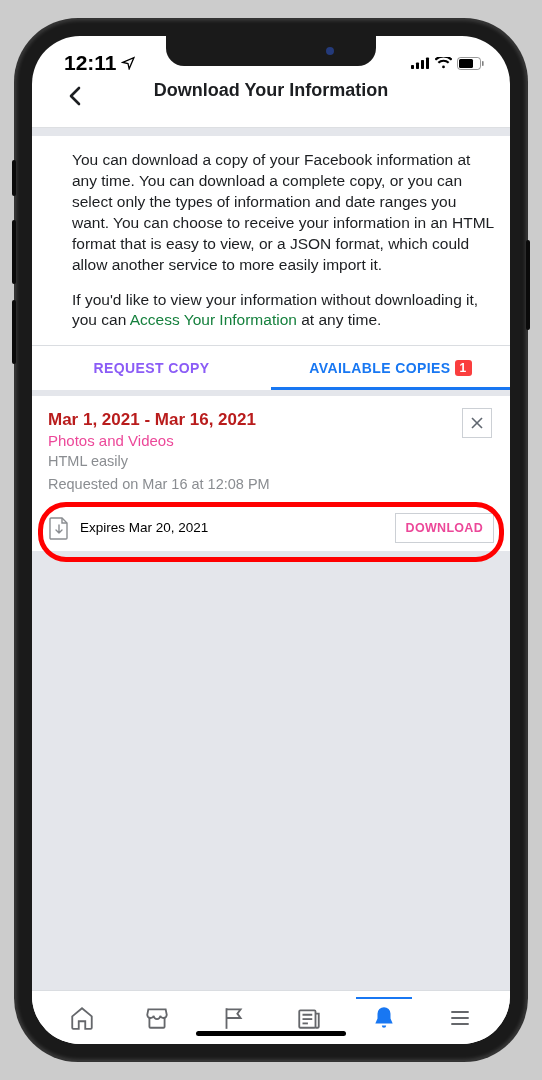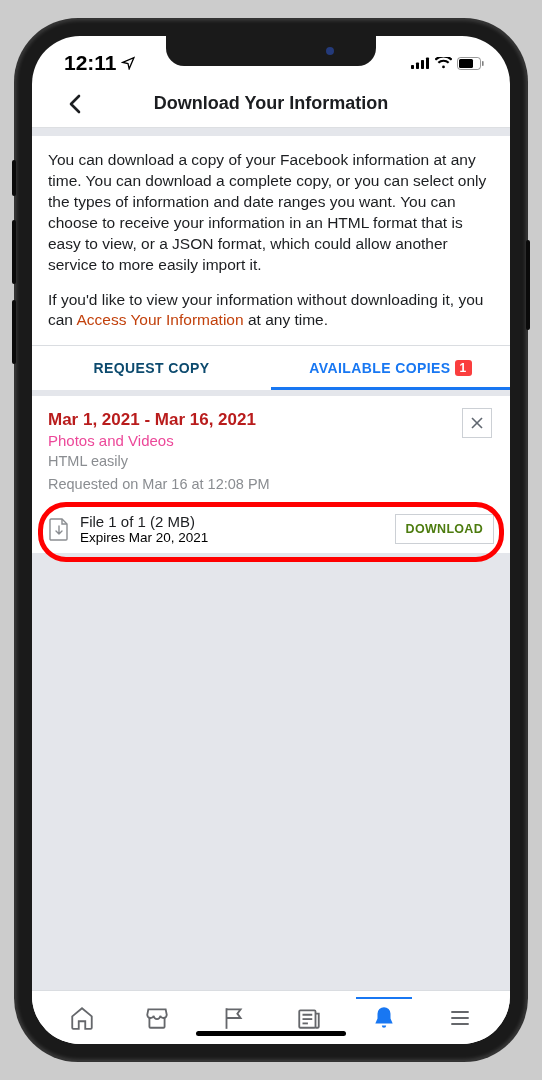--- a/index.html
+++ b/index.html
@@ -54,54 +54,53 @@
       padding: 10px 26px 0 32px;
       font-weight: 600;
       font-size: 21px;
     }
     .status-left { display: flex; align-items: center; gap: 4px; }
     .status-right { display: flex; align-items: center; gap: 5px; }
     
     .header {
       height: 48px;
       display: flex;
-      align-items: center;
       padding: 0 27px;
       position: relative;
       border-bottom: 1px solid #dddfe2;
     }
     .back-btn { width: 32px; height: 32px; display: flex; align-items: center; justify-content: center; cursor: pointer; }
     .header-title {
       position: absolute;
       left: 50%;
       transform: translateX(-50%);
       font-size: 18px;
       font-weight: 700;
       color: #1c1e21;
     }
     
     .divider-thick { height: 8px; background: #e4e6eb; }
     
     .info-text { padding: 14px 16px; font-size: 15.5px; line-height: 1.35; color: #1c1e21; }
-    .info-text p { margin-bottom: 14px; }
+    .info-text p { margin-bottom: 14px; margin-left: 24px; }
     .info-text p:last-child { margin-bottom: 0; }
-    .link { color: #c2410c; cursor: pointer; }
+    .link { color: #15803d; cursor: pointer; }
     
     .tabs {
       display: flex;
       border-top: 1px solid #dadde1;
     }
     .tab {
       flex: 1;
       text-align: center;
       padding: 14px 0;
       font-size: 14px;
       font-weight: 700;
       letter-spacing: 0.4px;
-      color: #0c4a6e;
+      color: #8b5cf6;
       cursor: pointer;
       position: relative;
       text-transform: uppercase;
     }
     .tab.active { color: #1877f2; }
     .tab.active::after {
       content: '';
       position: absolute;
       bottom: 0; left: 0; right: 0;
       height: 3px;
@@ -150,21 +149,21 @@
     .file-info { flex: 1; }
     .file-name { font-size: 15px; color: #1c1e21; }
     .file-exp { font-size: 13.5px; color: #000000; }
     .download-btn {
       border: 1px solid #ccd0d5;
       background: #fff;
       padding: 7px 10px;
       font-size: 12.5px;
       font-weight: 600;
       letter-spacing: 0.3px;
-      color: #4d7c0f;
+      color: #ec4899;
       cursor: pointer;
     }
     
     .highlight-ring {
       position: absolute;
       border: 5px solid #ff0000;
       border-radius: 28px;
       pointer-events: none;
       z-index: 50;
     }
@@ -283,21 +282,20 @@
       <div style="position:relative;">
         <div class="file-row">
           <div class="file-icon-box">
             <svg width="22" height="26" viewBox="0 0 22 26" fill="none" stroke="#8a8d91" stroke-width="1.4">
                 <path d="M3 3h11l5 5v15a1 1 0 01-1 1H3a1 1 0 01-1-1V4a1 1 0 011-1z"></path>
                 <path d="M14 3v5h5"></path>
                 <path d="M11 10v8M8 15l3 3 3-3" stroke-linecap="round" stroke-linejoin="round"></path>
               </svg>
           </div>
           <div class="file-info">
-            <div class="file-name">File 1 of 1 (2 MB)</div>
             <div class="file-exp">Expires Mar 20, 2021</div>
           </div>
           <button class="download-btn">DOWNLOAD</button>
         </div>
         <div class="highlight-ring" style="top:-3px; left:6px; right:6px; height:60px;"></div>
       </div>
 
       <div class="empty-area"></div>
     </div>
 

